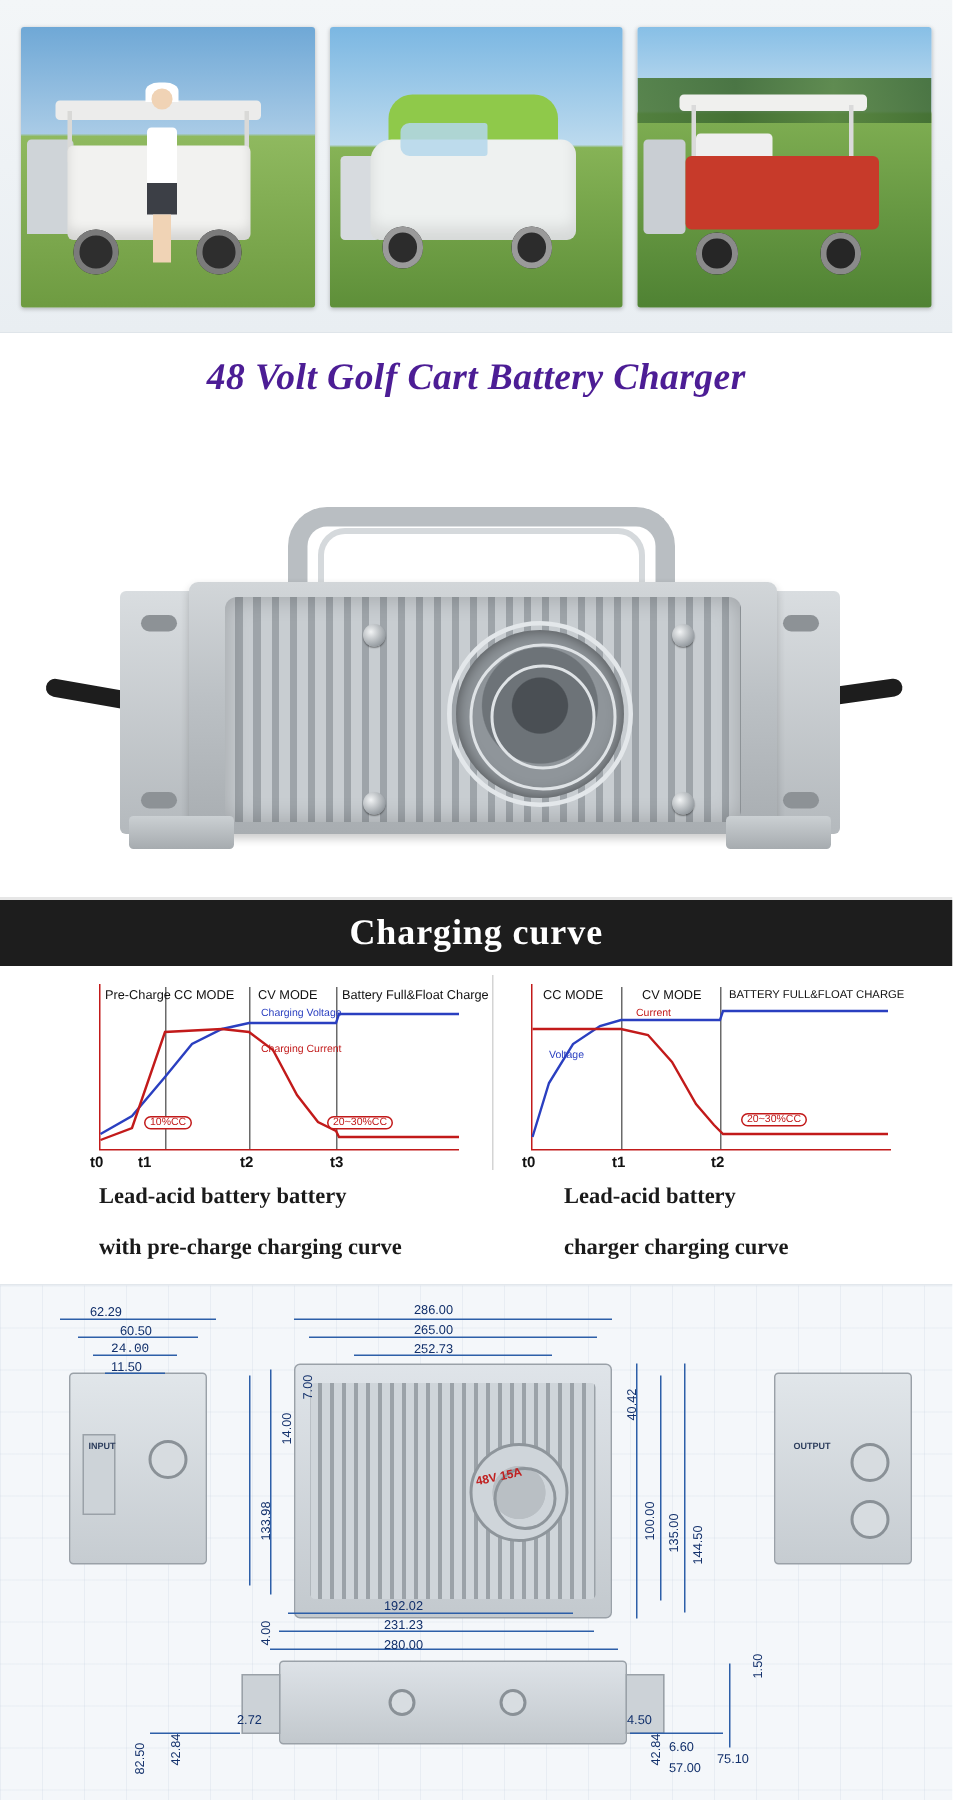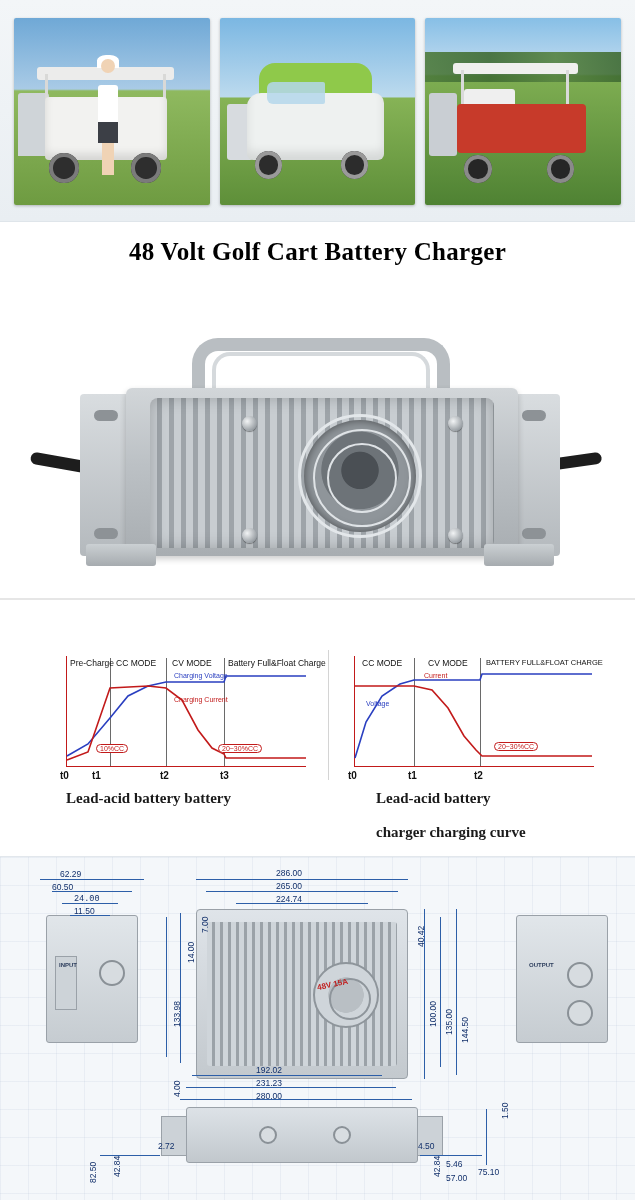--- a/index.html
+++ b/index.html
@@ -159,23 +159,24 @@
 
   
   .title-band {
     position: absolute;
     left: 0; top: 222px; width: 635px; height: 60px;
     background: #ffffff;
     display: flex; align-items: center; justify-content: center;
   }
   .title-text {
     font-family: "Liberation Serif", serif;
+    font-style: italic;
     font-weight: bold;
     font-size: 25px;
-    color: #000000;
+    color: #4c1d95;
     letter-spacing: .3px;
     text-shadow: 0 1px 0 #fff;
   }
 
   
   .product-area {
     position: absolute;
     left: 0; top: 282px; width: 635px; height: 318px;
     background: #ffffff;
     border-bottom: 2px solid #e6e6e6;
@@ -500,20 +501,23 @@
       <div class="fan-grill"></div>
       <div class="screw s1"></div>
       <div class="screw s2"></div>
       <div class="screw s3"></div>
       <div class="screw s4"></div>
       <div class="foot-l"></div>
       <div class="foot-r"></div>
     </div>
   </div>
 
+  <div class="curve-header">
+    <span>Charging curve</span>
+  </div>
 
   <div class="curves">
     <div class="mid-divider" style="left:328px; top:6px; height:130px;"></div>
 
     <div class="curve-box cb-left">
       <div class="axis-v"></div>
       <div class="axis-h"></div>
       <div class="divider-v" style="left:62px;"></div>
       <div class="divider-v" style="left:118px;"></div>
       <div class="divider-v" style="left:176px;"></div>
@@ -557,20 +561,21 @@
       <div class="mini" style="left:88px; top:24px;">Current</div>
       <div class="mini-b" style="left:30px; top:52px;">Voltage</div>
       <div class="pct-badge" style="left:158px; top:94px;">20~30%CC</div>
 
       <div class="t-label" style="left:12px;">t0</div>
       <div class="t-label" style="left:72px;">t1</div>
       <div class="t-label" style="left:138px;">t2</div>
     </div>
 
     <div class="cap-line" style="left:66px; top:146px;">Lead-acid battery battery</div>
+    <div class="cap-line" style="left:66px; top:180px;">with pre-charge charging curve</div>
     <div class="cap-line" style="left:376px; top:146px;">Lead-acid battery</div>
     <div class="cap-line" style="left:376px; top:180px;">charger charging curve</div>
   </div>
 
   <div class="dims">
     <div class="grid-faint"></div>
 
     <div class="draw-side ds-left">
       <div class="tab"></div>
       <div class="port p1" style="left:52px; top:44px;"></div>
@@ -606,27 +611,27 @@
     <div class="dline h" style="left:192px; top:218px; width:190px;"></div>
     <div class="dline h" style="left:186px; top:230px; width:210px;"></div>
     <div class="dline h" style="left:180px; top:242px; width:232px;"></div>
     <div class="dline v" style="left:424px; top:52px; height:170px;"></div>
     <div class="dline v" style="left:440px; top:60px; height:150px;"></div>
     <div class="dline v" style="left:456px; top:52px; height:166px;"></div>
     <div class="dline v" style="left:180px; top:56px; height:150px;"></div>
     <div class="dline v" style="left:166px; top:60px; height:140px;"></div>
 
     <div class="dim-text" style="left:60px; top:12px;">62.29</div>
-    <div class="dim-text" style="left:52px; top:25px;">60.50</div>
+    <div class="dim-text" style="left:80px; top:25px;">60.50</div>
     <div class="dim-text" style="left:74px; top:37px;font-family:Liberation Mono, monospace;">24.00</div>
     <div class="dim-text" style="left:74px; top:49px;">11.50</div>
 
     <div class="dim-text" style="left:276px; top:11px;">286.00</div>
     <div class="dim-text" style="left:276px; top:24px;">265.00</div>
-    <div class="dim-text" style="left:276px; top:37px;">224.74</div>
+    <div class="dim-text" style="left:276px; top:37px;">252.73</div>
 
     <div class="dim-text vert" style="left:200px; top:76px;">7.00</div>
     <div class="dim-text vert" style="left:186px; top:106px;">14.00</div>
     <div class="dim-text vert" style="left:172px; top:170px;">133.98</div>
     <div class="dim-text vert" style="left:172px; top:240px;">4.00</div>
 
     <div class="dim-text vert" style="left:416px; top:90px;">40.42</div>
     <div class="dim-text vert" style="left:428px; top:170px;">100.00</div>
     <div class="dim-text vert" style="left:444px; top:178px;">135.00</div>
     <div class="dim-text vert" style="left:460px; top:186px;">144.50</div>
@@ -634,21 +639,21 @@
     <div class="dim-text" style="left:256px; top:208px;text-align:center;">192.02</div>
     <div class="dim-text" style="left:256px; top:221px;">231.23</div>
     <div class="dim-text" style="left:256px; top:234px;">280.00</div>
 
     <div class="dim-text vert" style="left:88px; top:326px;">82.50</div>
     <div class="dim-text vert" style="left:112px; top:320px;">42.84</div>
     <div class="dim-text" style="left:158px; top:284px;">2.72</div>
     <div class="dim-text" style="left:418px; top:284px;">4.50</div>
     <div class="dim-text vert" style="left:432px; top:320px;">42.84</div>
     <div class="dim-text vert" style="left:500px; top:262px;">1.50</div>
-    <div class="dim-text" style="left:446px; top:302px;">5.46</div>
+    <div class="dim-text" style="left:446px; top:302px;">6.60</div>
     <div class="dim-text" style="left:446px; top:316px;">57.00</div>
     <div class="dim-text" style="left:478px; top:310px;">75.10</div>
 
     <div class="dline h" style="left:100px; top:298px; width:60px;"></div>
     <div class="dline h" style="left:420px; top:298px; width:62px;"></div>
     <div class="dline v" style="left:486px; top:252px; height:56px;"></div>
   </div>
 
 </div>
 

